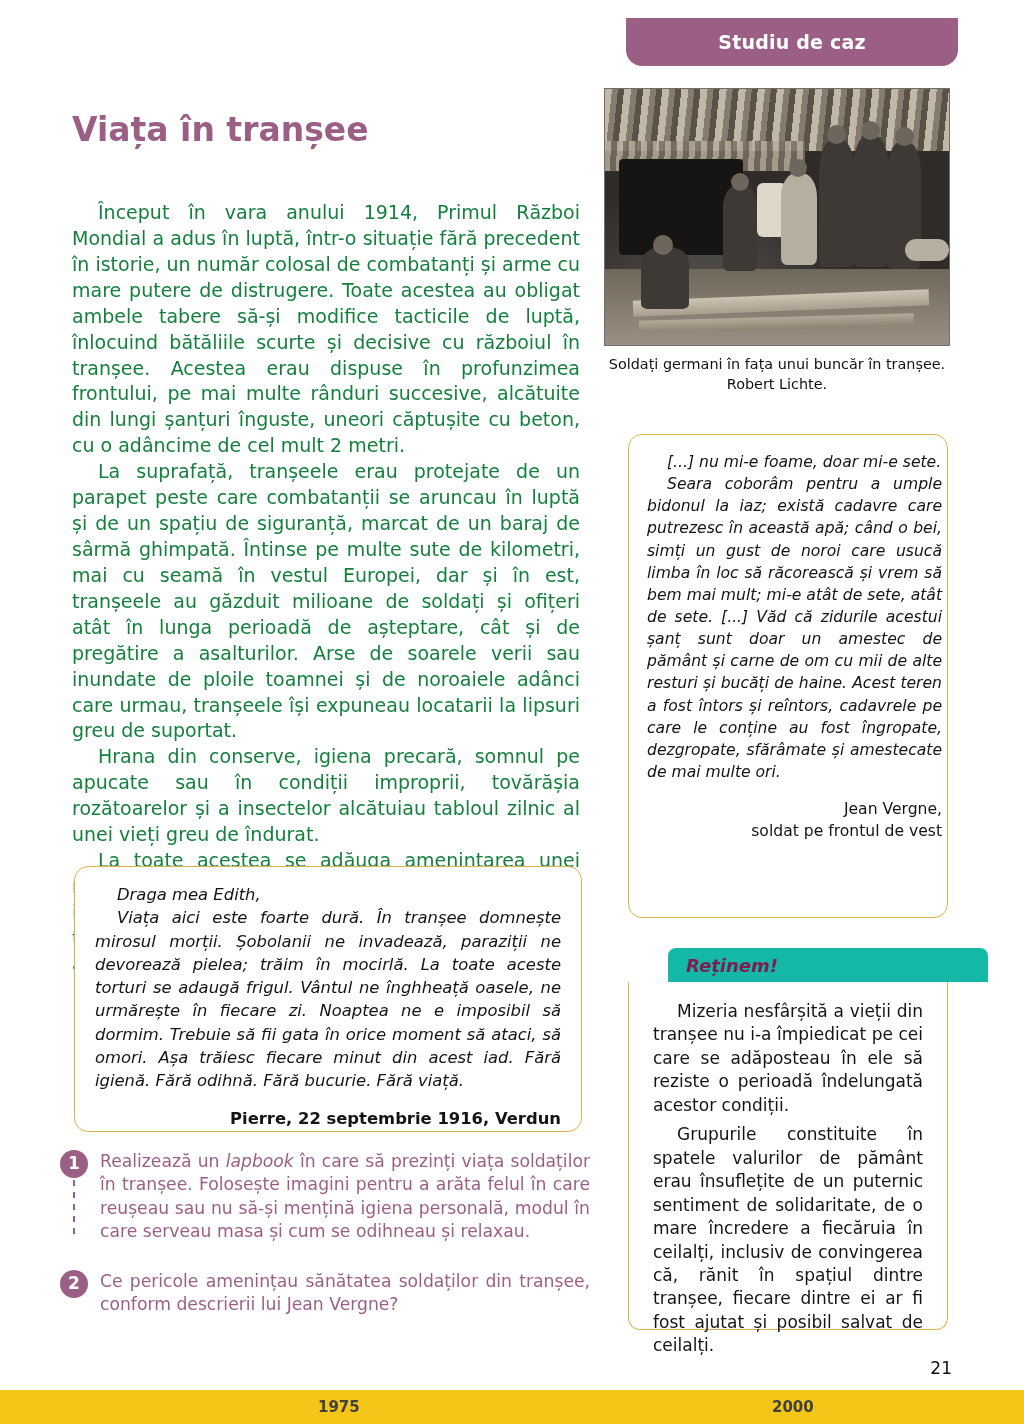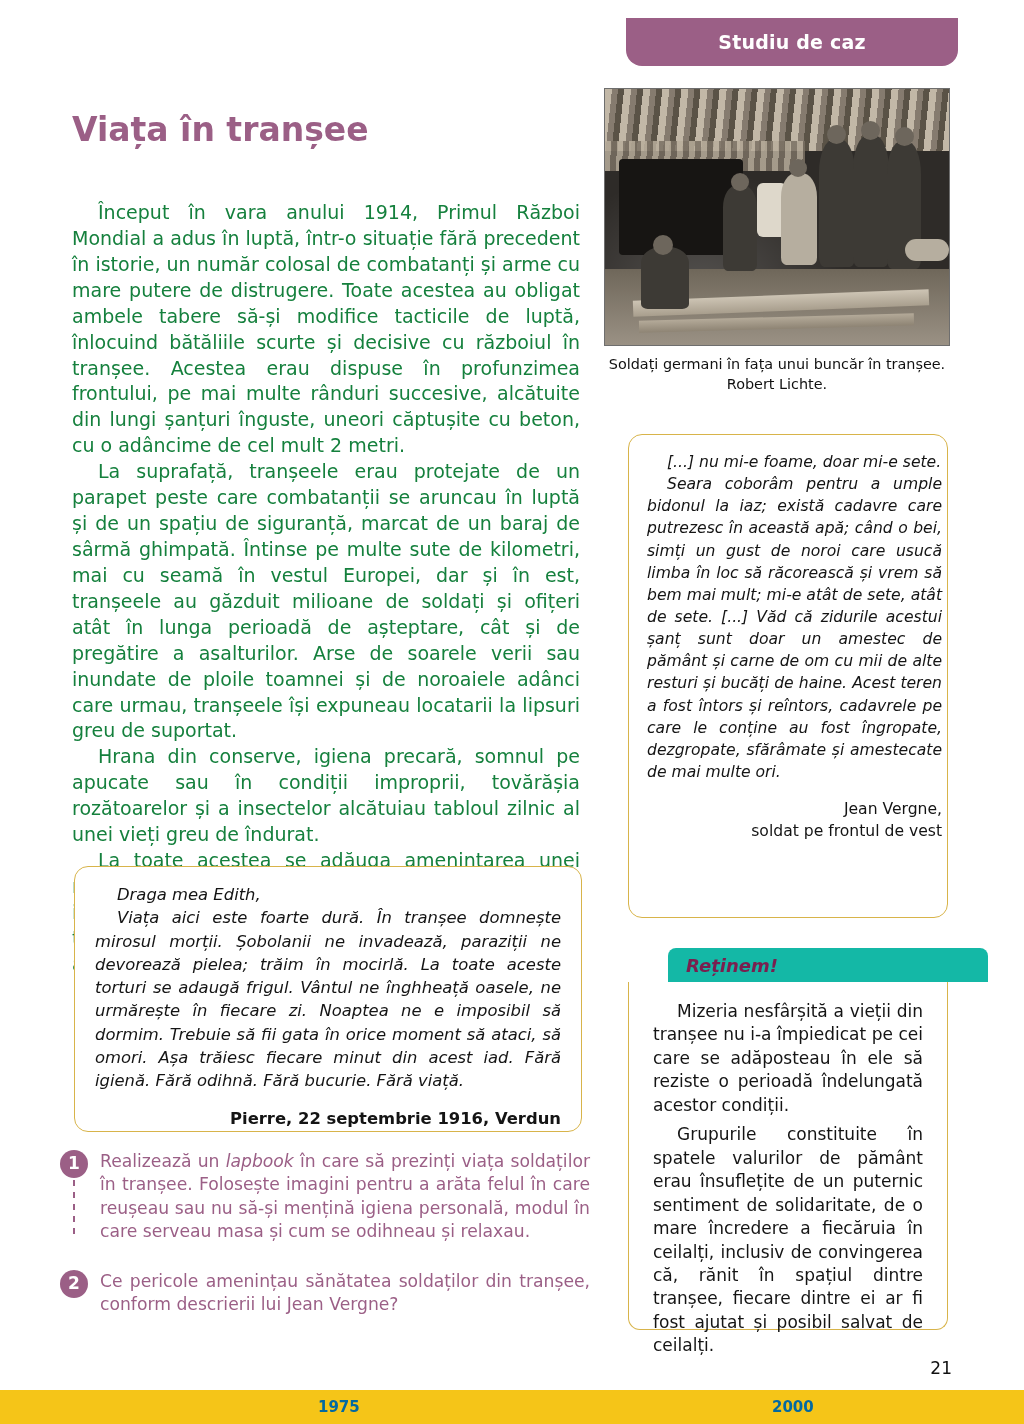--- a/index.html
+++ b/index.html
@@ -263,21 +263,21 @@
     bottom: 0;
     width: 100%;
     height: 34px;
     background: #f5c518;
   }
   .footer-bar .year {
     position: absolute;
     top: 8px;
     font-size: 15px;
     font-weight: bold;
-    color: #0369a1;
+    color: #404040;
   }
   .footer-bar .year.y1 { left: 318px; }
   .footer-bar .year.y2 { left: 772px; }
 </style>
 </head>
 <body>
 
 <div class="case-banner">
   <span>Studiu de caz</span>
 </div>

